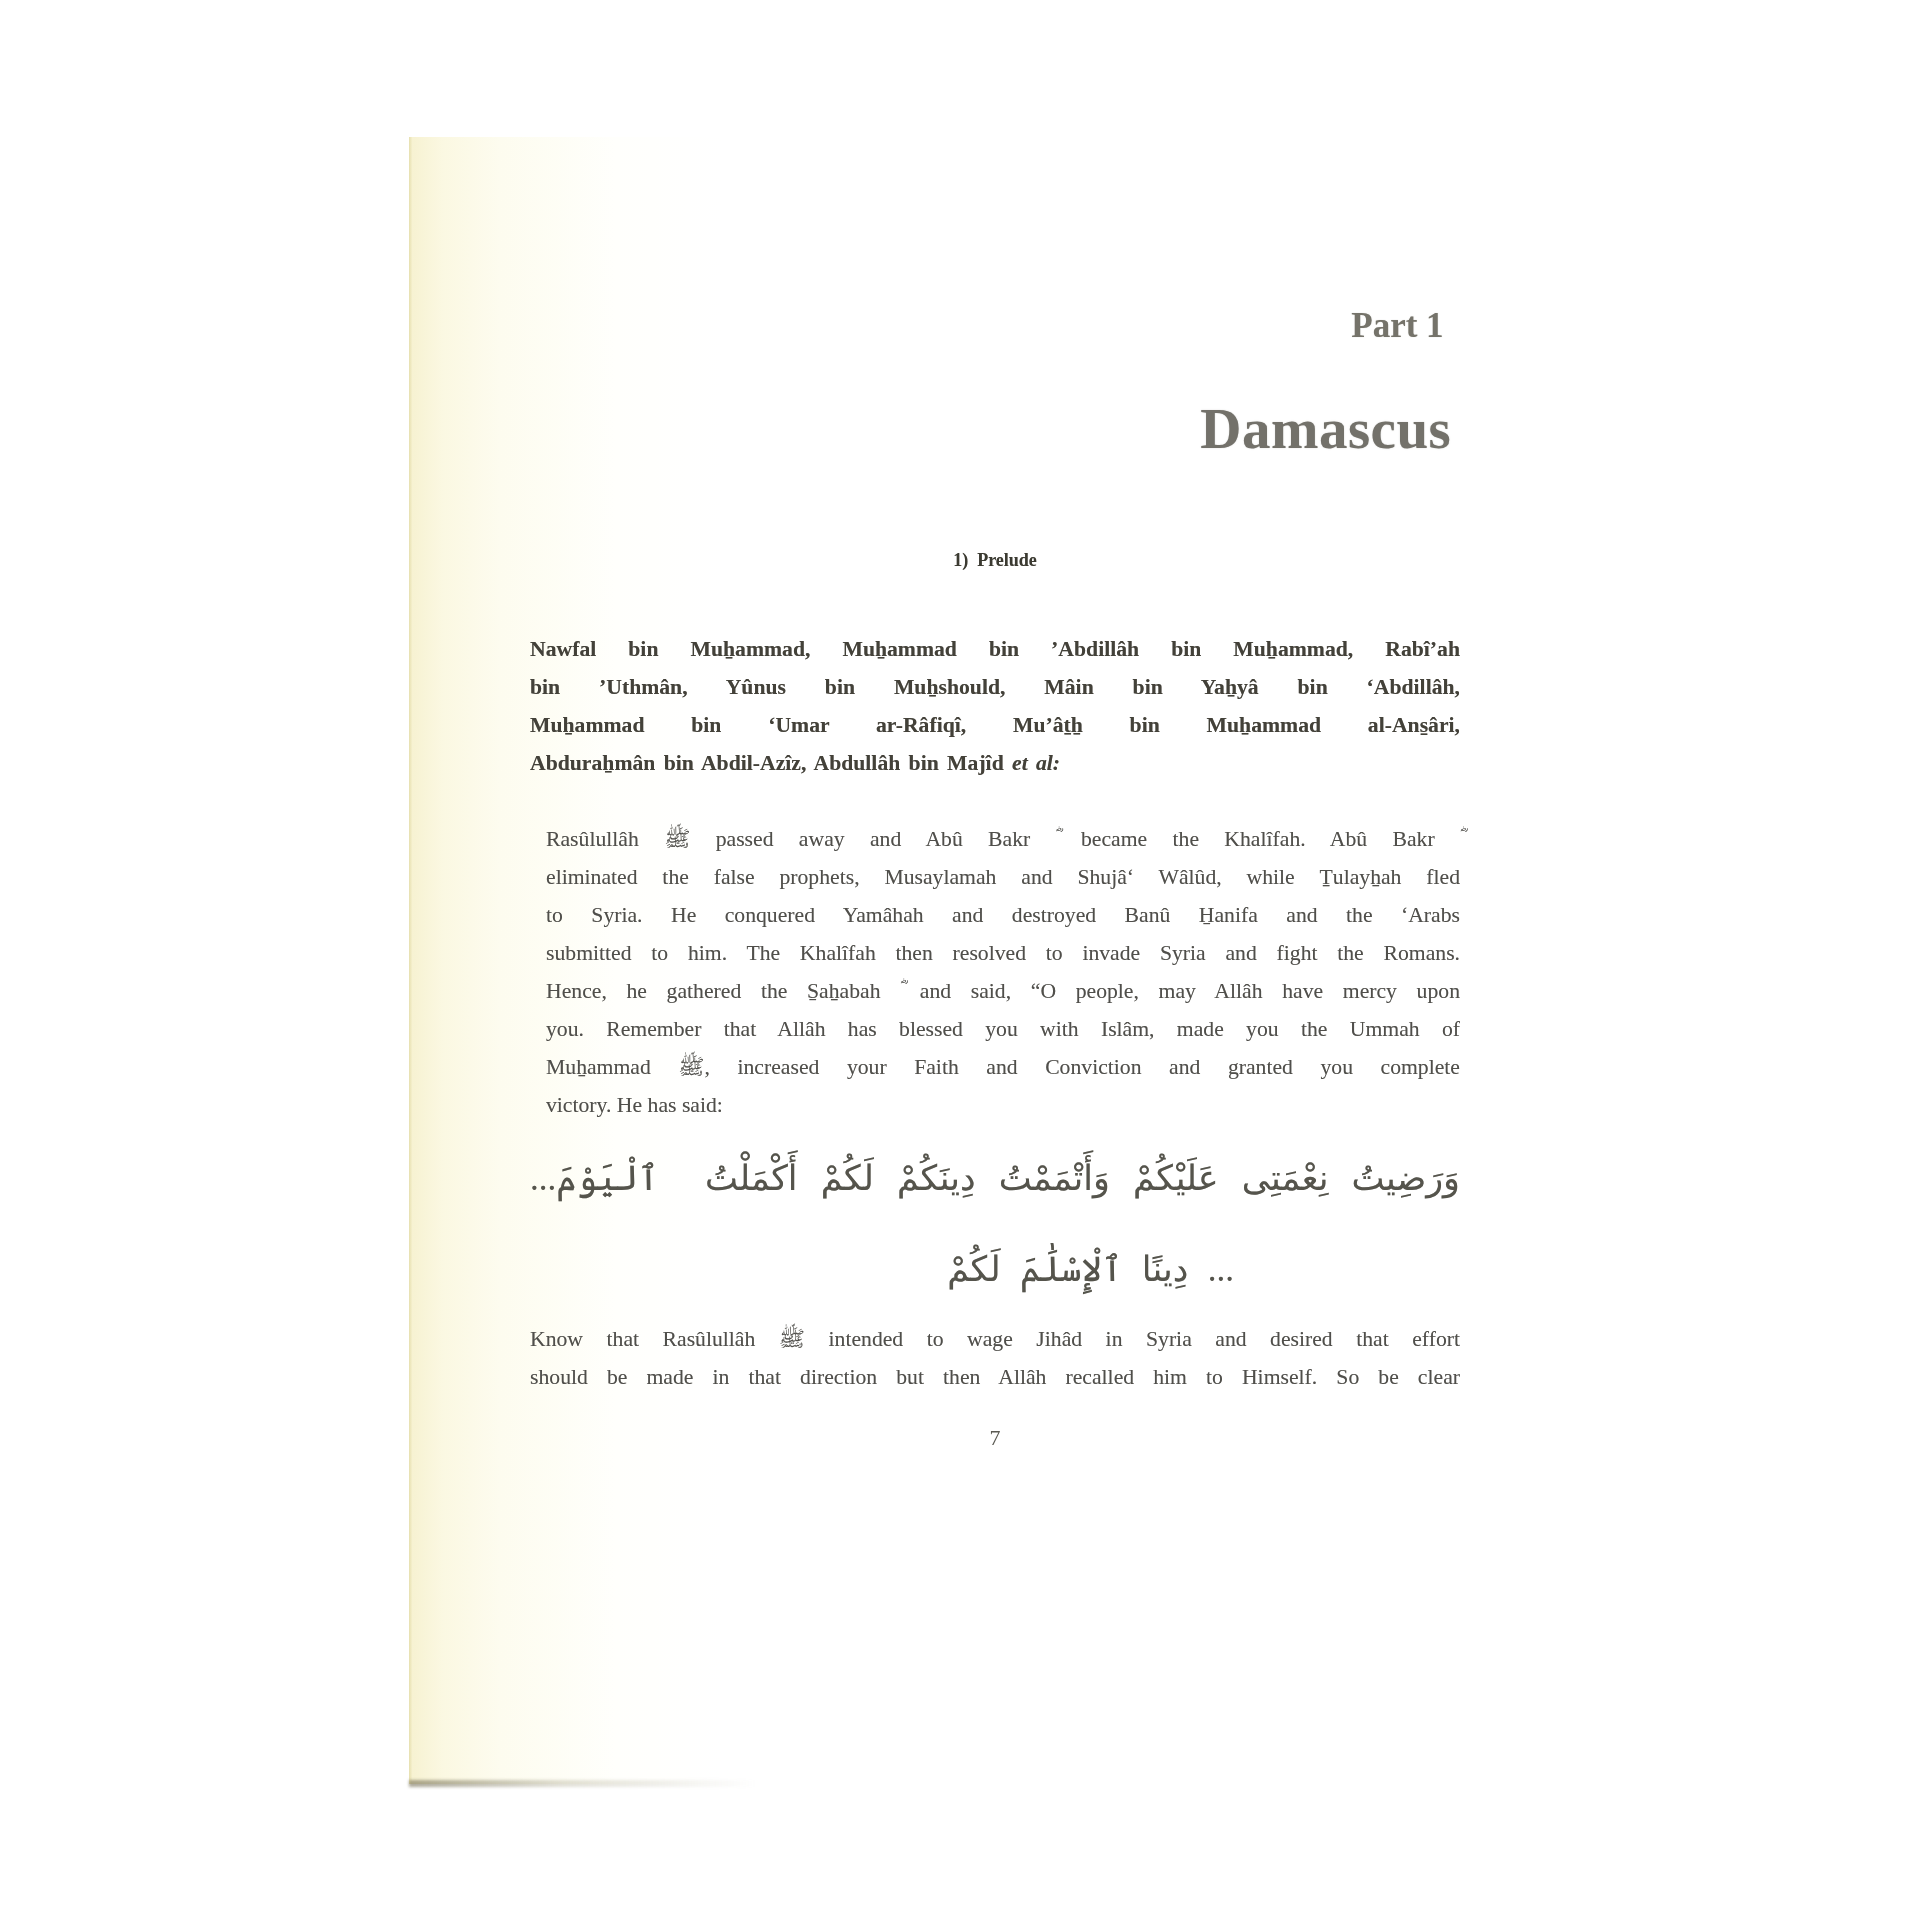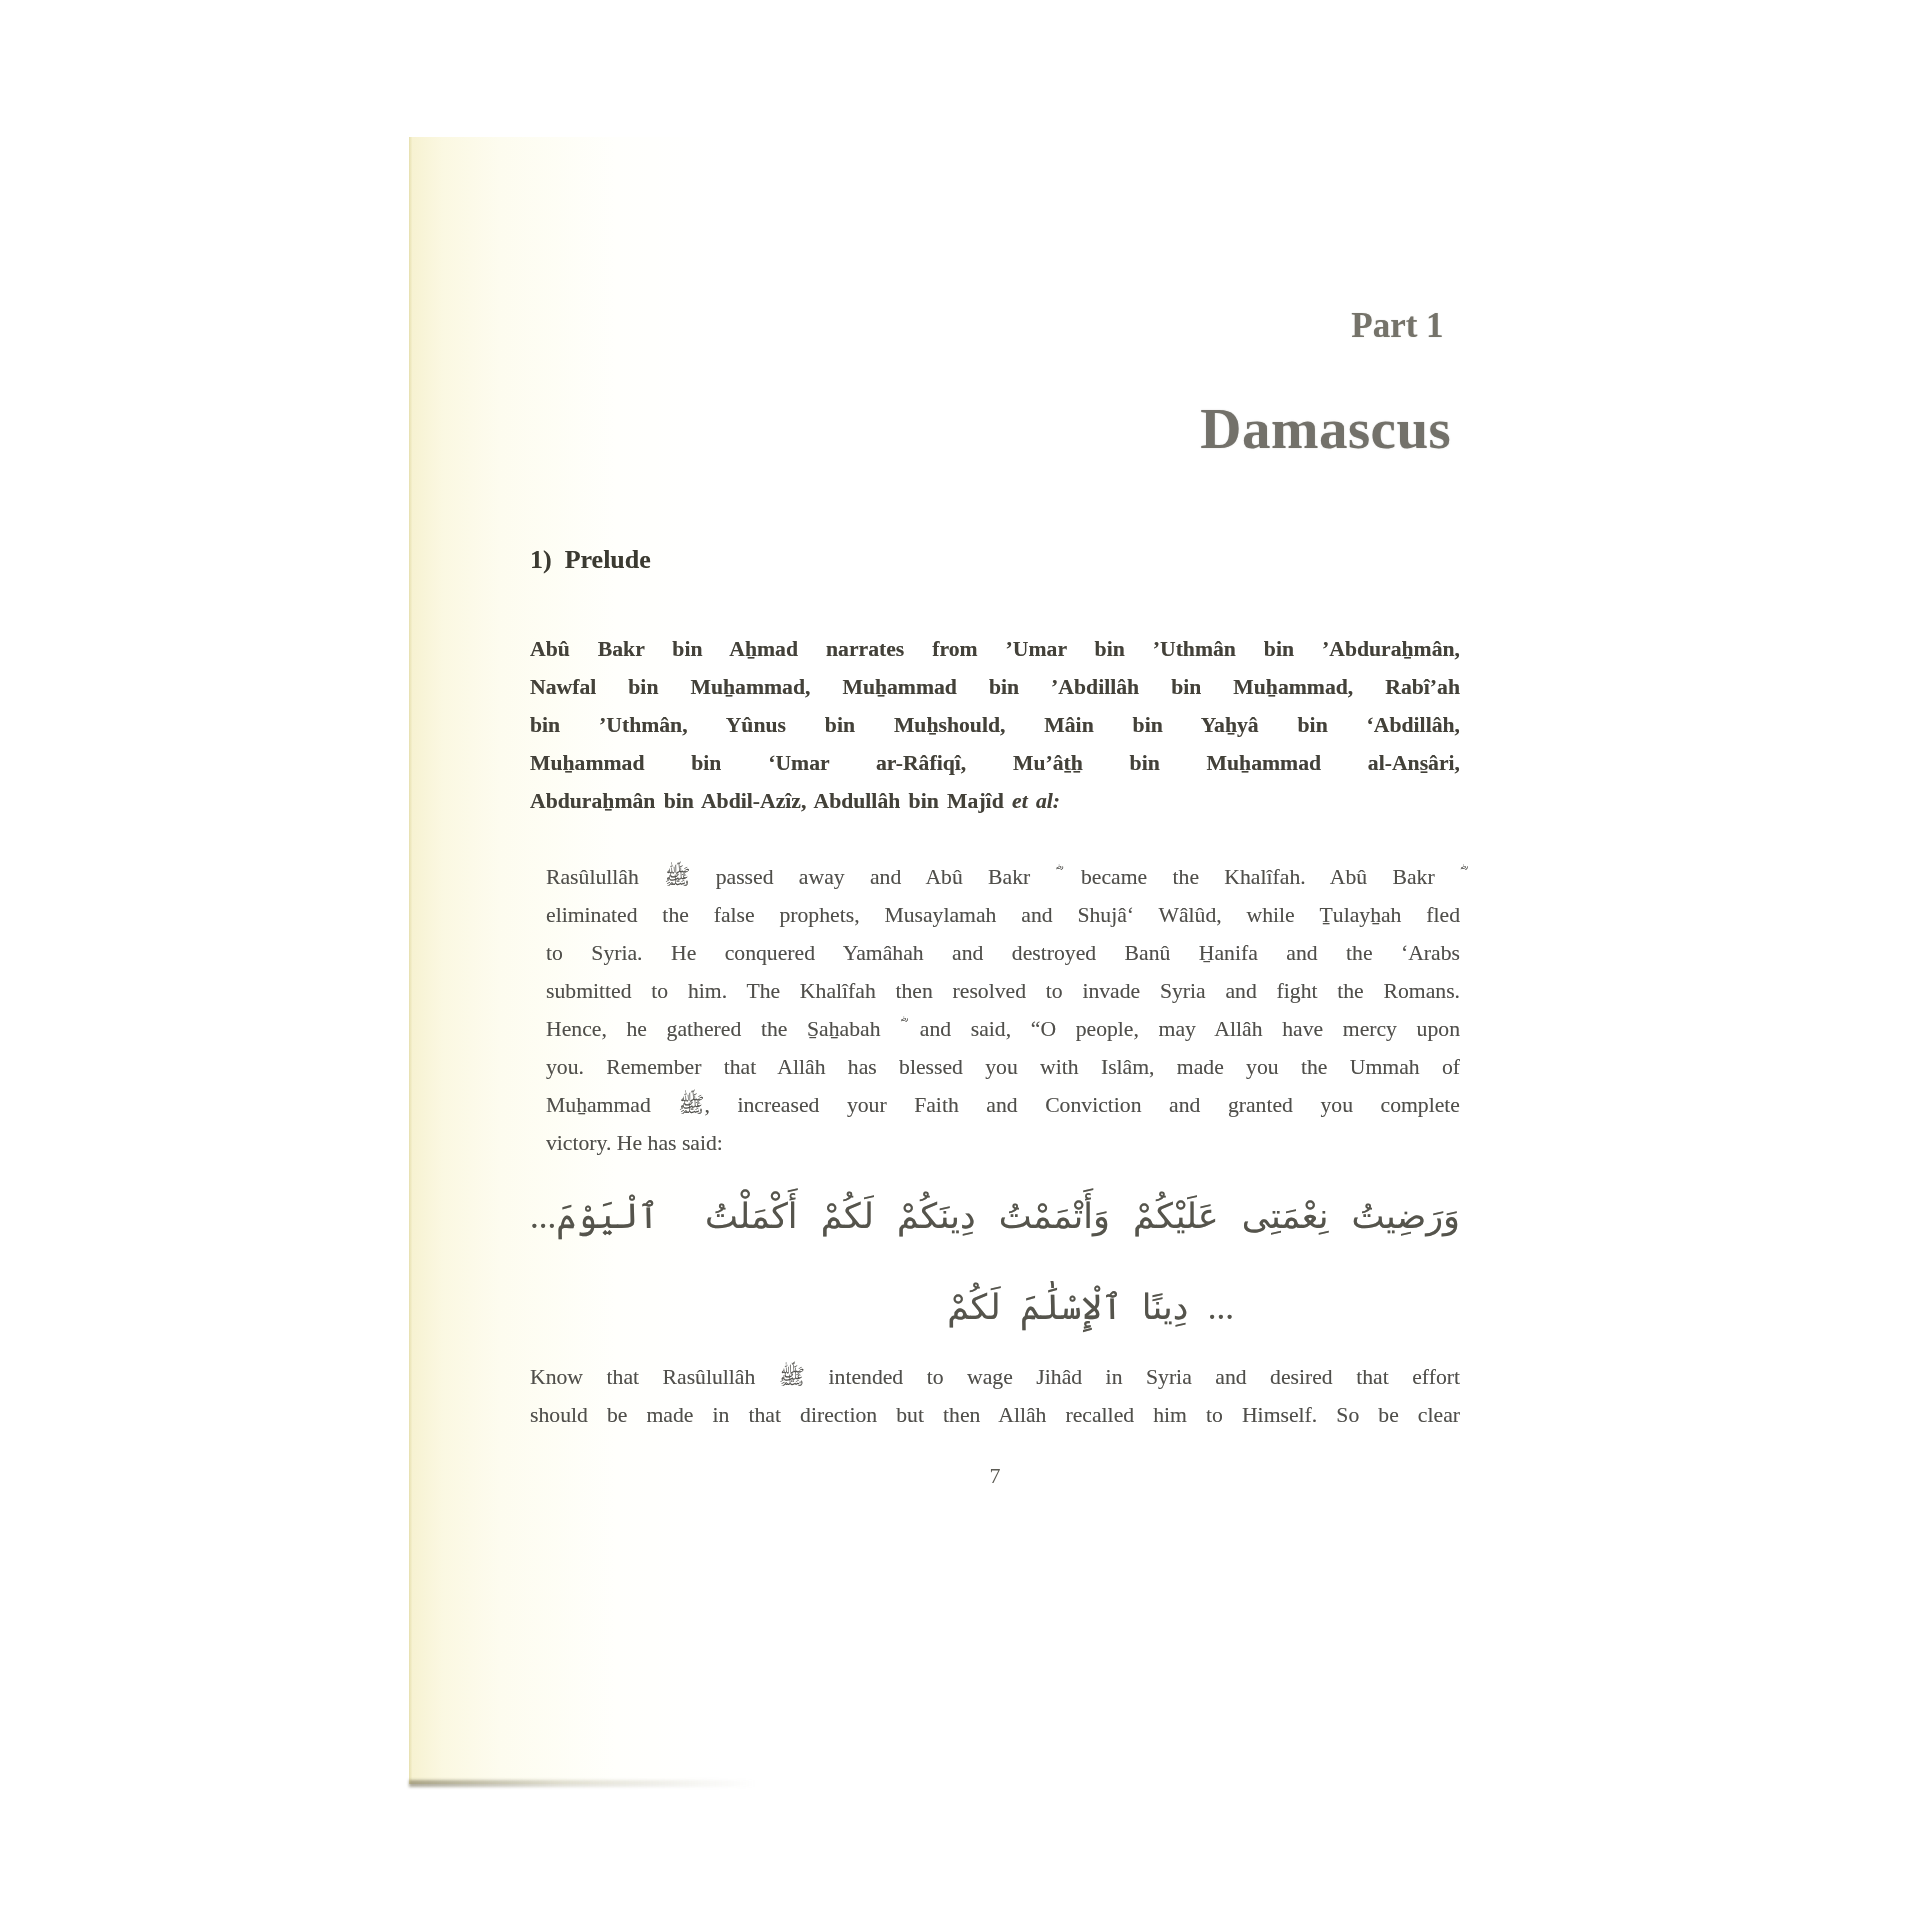--- a/index.html
+++ b/index.html
@@ -45,25 +45,26 @@
     font-size:57px;line-height:65px;
     font-weight:bold;
     color:#73716a;
     text-align:right;
     padding-right:8.7px;
     letter-spacing:0.5px;
     text-shadow:0 0 1.4px rgba(115,113,106,.35);
   }
   .section-heading{
     margin:83px 0 0 0;
-    font-size:26px;line-height:32px;
+    font-size:18px;line-height:32px;
     font-weight:bold;
     color:#3b3a31;
     white-space:pre-wrap;
     text-shadow:0 0 0.5px rgba(59,58,49,.4);
+    text-align:center;
   }
   .para{font-size:21.7px;line-height:38px;}
   .narrators{
     margin-top:54px;
     font-weight:bold;
     color:#434139;
     word-spacing:2.9px;
     text-shadow:0 0 0.5px rgba(67,65,57,.4);
   }
   .bodytext{
@@ -117,21 +118,20 @@
   <div class="page">
     <div class="content">
 
       <div class="part-label">Part 1</div>
 
       <div class="part-title">Damascus</div>
 
       <div class="section-heading">1)  Prelude</div>
 
       <div class="para narrators">
-        <div class="jline">Abû Bakr bin Aẖmad narrates from ’Umar bin ’Uthmân bin ’Abduraẖmân,</div>
         <div class="jline">Nawfal bin Muẖammad, Muẖammad bin ’Abdillâh bin Muẖammad, Rabî’ah</div>
         <div class="jline">bin ’Uthmân, Yûnus bin Muẖshould, Mâin bin Yaẖyâ bin ‘Abdillâh,</div>
         <div class="jline">Muẖammad bin ‘Umar ar-Râfiqî, Mu’âṯẖ bin Muẖammad al-Ans̱âri,</div>
         <div class="lline"><span>Abduraẖmân bin Abdil-Azîz, Abdullâh bin Majîd </span><span class="italic">et al:</span></div>
       </div>
 
       <div class="para bodytext">
         <div class="jline">Rasûlullâh ﷺ passed away and Abû Bakr ؓ became the Khalîfah. Abû Bakr ؓ</div>
         <div class="jline">eliminated the false prophets, Musaylamah and Shujâ‘ Wâlûd, while Ṯulayẖah fled</div>
         <div class="jline">to Syria. He conquered Yamâhah and destroyed Banû H̱anifa and the ‘Arabs</div>

